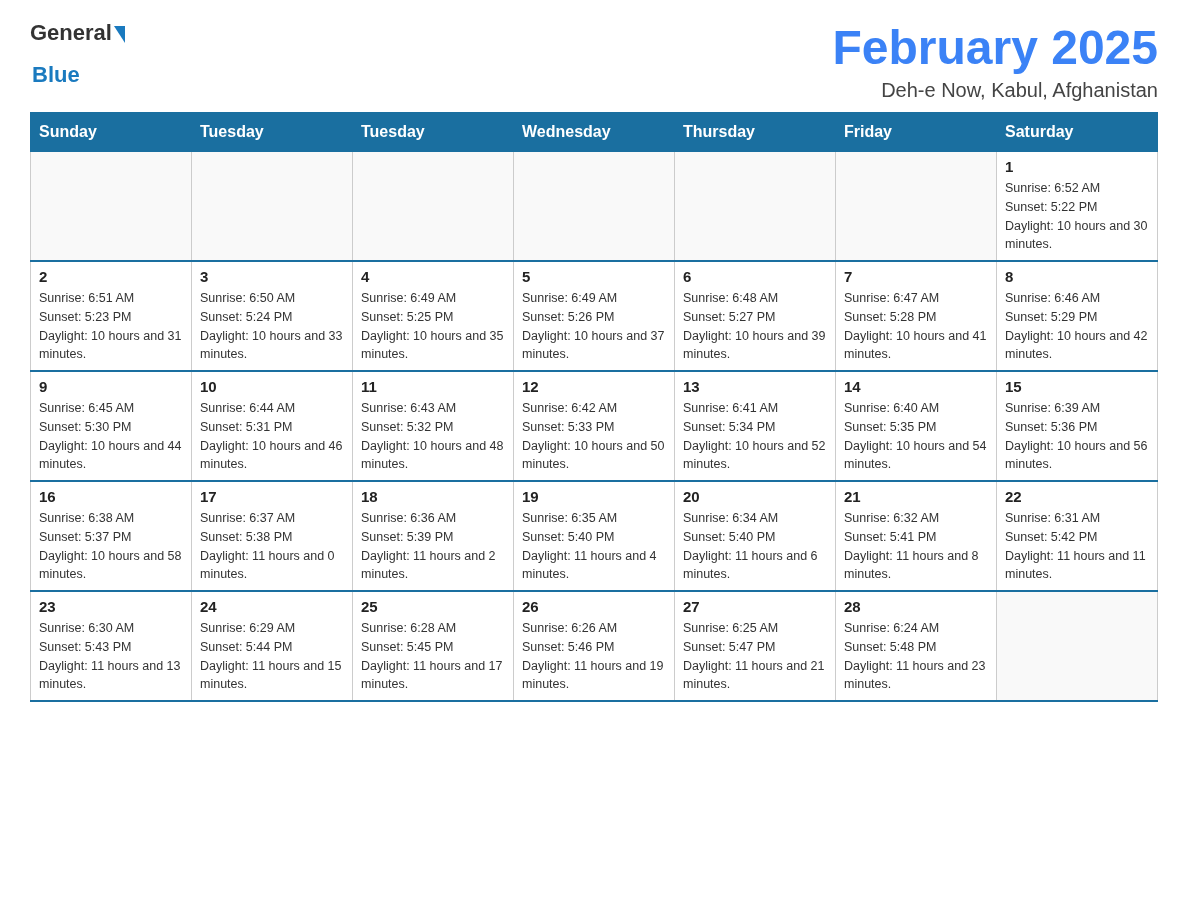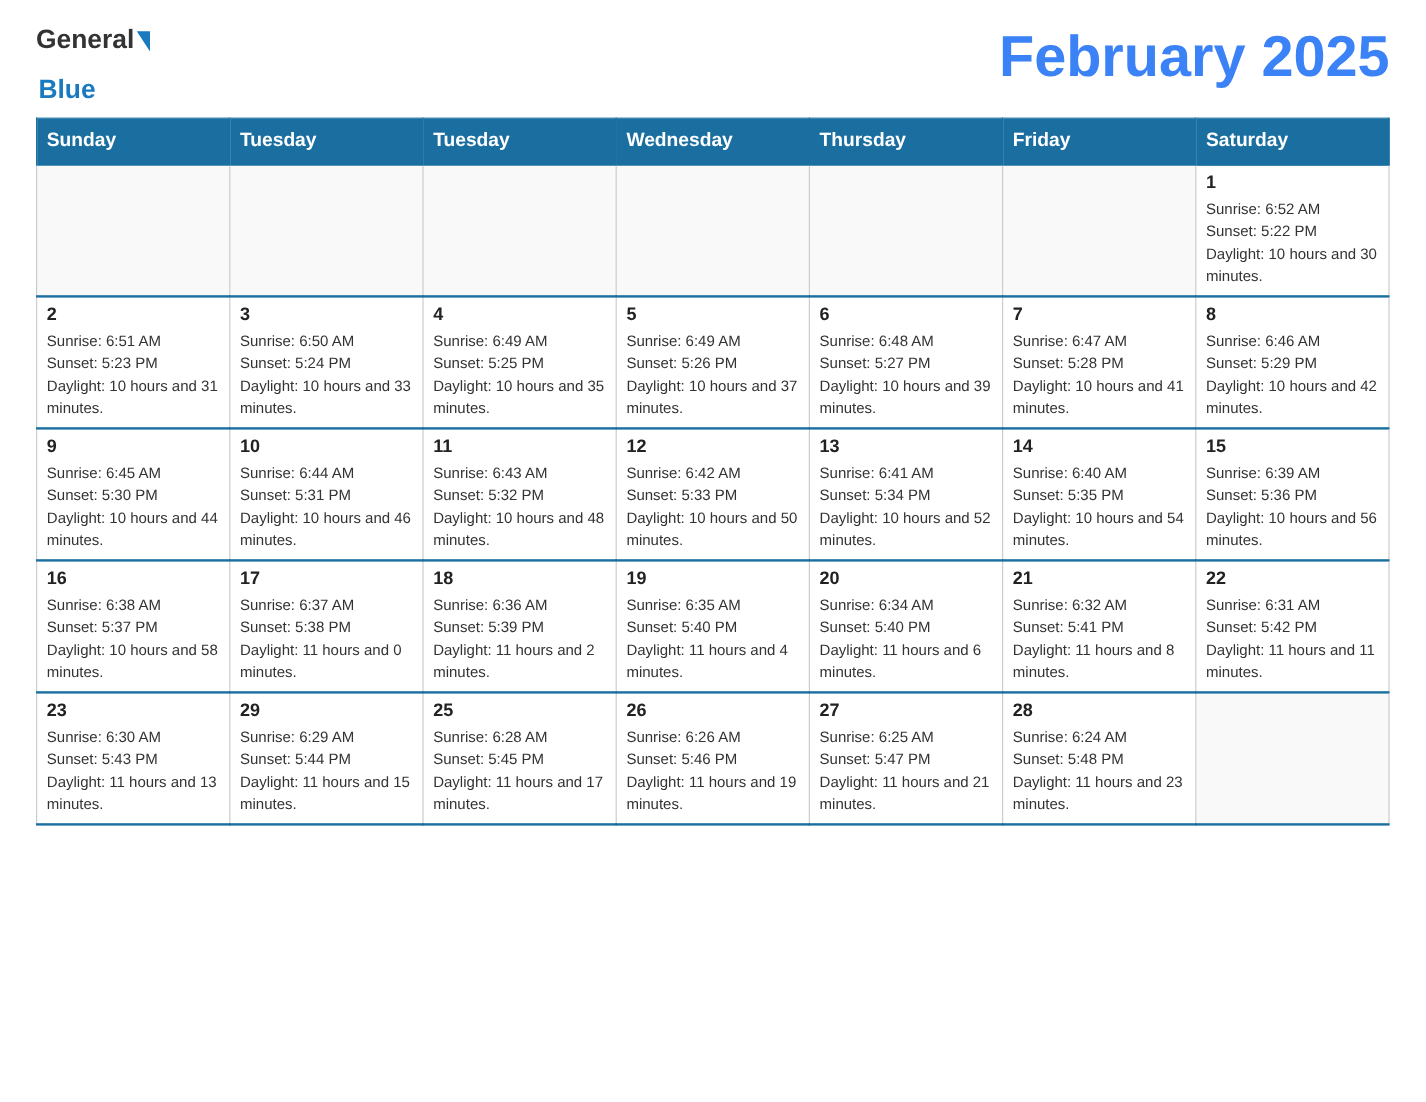--- a/index.html
+++ b/index.html
@@ -108,20 +108,21 @@
 <div class="header">
   <div class="logo-wrapper">
     <div class="logo-line1">
       <span class="logo-text-general">General</span>
       <span class="logo-arrow"></span>
     </div>
     <div class="logo-line2">Blue</div>
   </div>
   <div class="title-block">
     <div class="month-title">February 2025</div>
+    <div class="location-title">Deh-e Now, Kabul, Afghanistan</div>
   </div>
 </div>
 
 <table class="calendar">
   <thead>
     <tr>
 
     <th>Sunday</th>
         <th>Tuesday</th>
         <th>Tuesday</th>
@@ -233,21 +234,21 @@
           <span class="day-number">22</span>
           <div class="day-info">Sunrise: 6:31 AM<br>Sunset: 5:42 PM<br>Daylight: 11 hours and 11 minutes.</div>
         </td>
       </tr>
       <tr>
         <td>
           <span class="day-number">23</span>
           <div class="day-info">Sunrise: 6:30 AM<br>Sunset: 5:43 PM<br>Daylight: 11 hours and 13 minutes.</div>
         </td>
         <td>
-          <span class="day-number">29</span>
+          <span class="day-number">24</span>
           <div class="day-info">Sunrise: 6:29 AM<br>Sunset: 5:44 PM<br>Daylight: 11 hours and 15 minutes.</div>
         </td>
         <td>
           <span class="day-number">25</span>
           <div class="day-info">Sunrise: 6:28 AM<br>Sunset: 5:45 PM<br>Daylight: 11 hours and 17 minutes.</div>
         </td>
         <td>
           <span class="day-number">26</span>
           <div class="day-info">Sunrise: 6:26 AM<br>Sunset: 5:46 PM<br>Daylight: 11 hours and 19 minutes.</div>
         </td>

